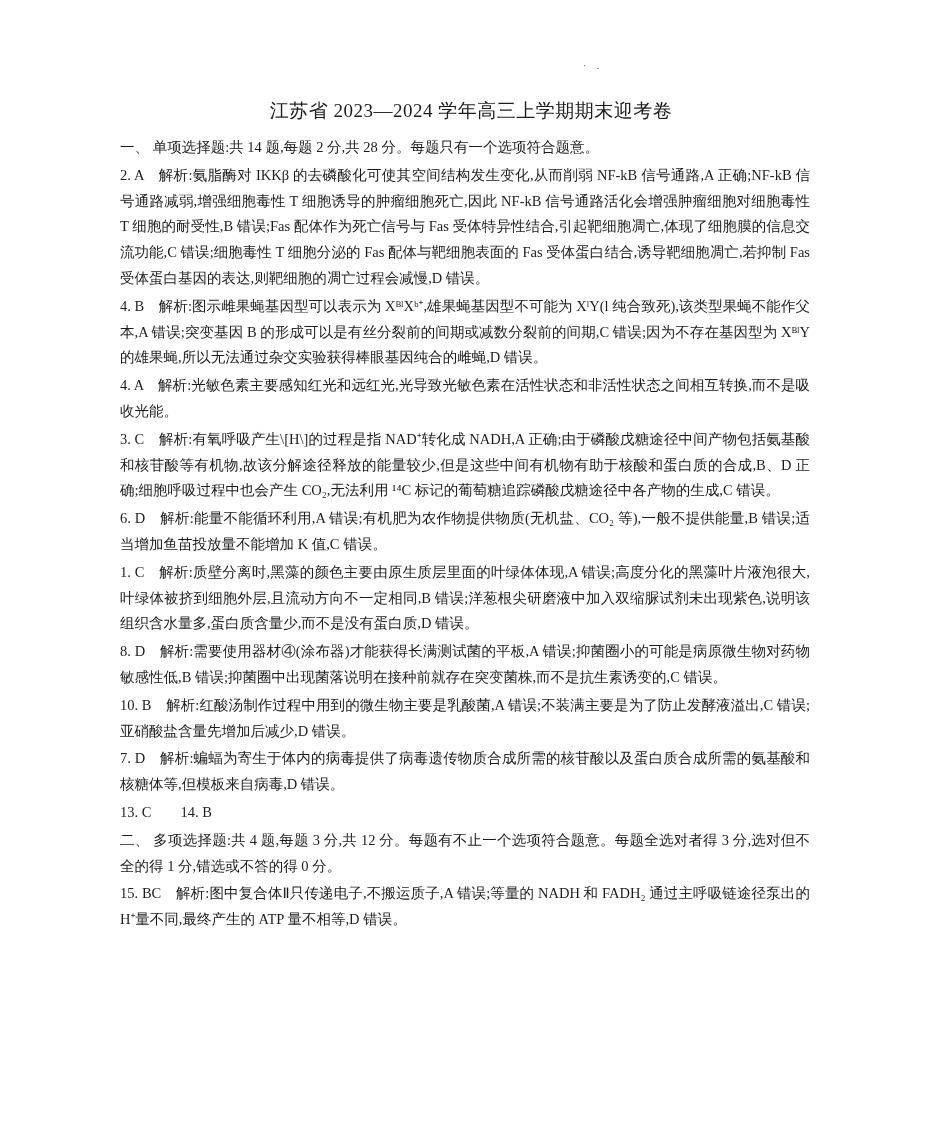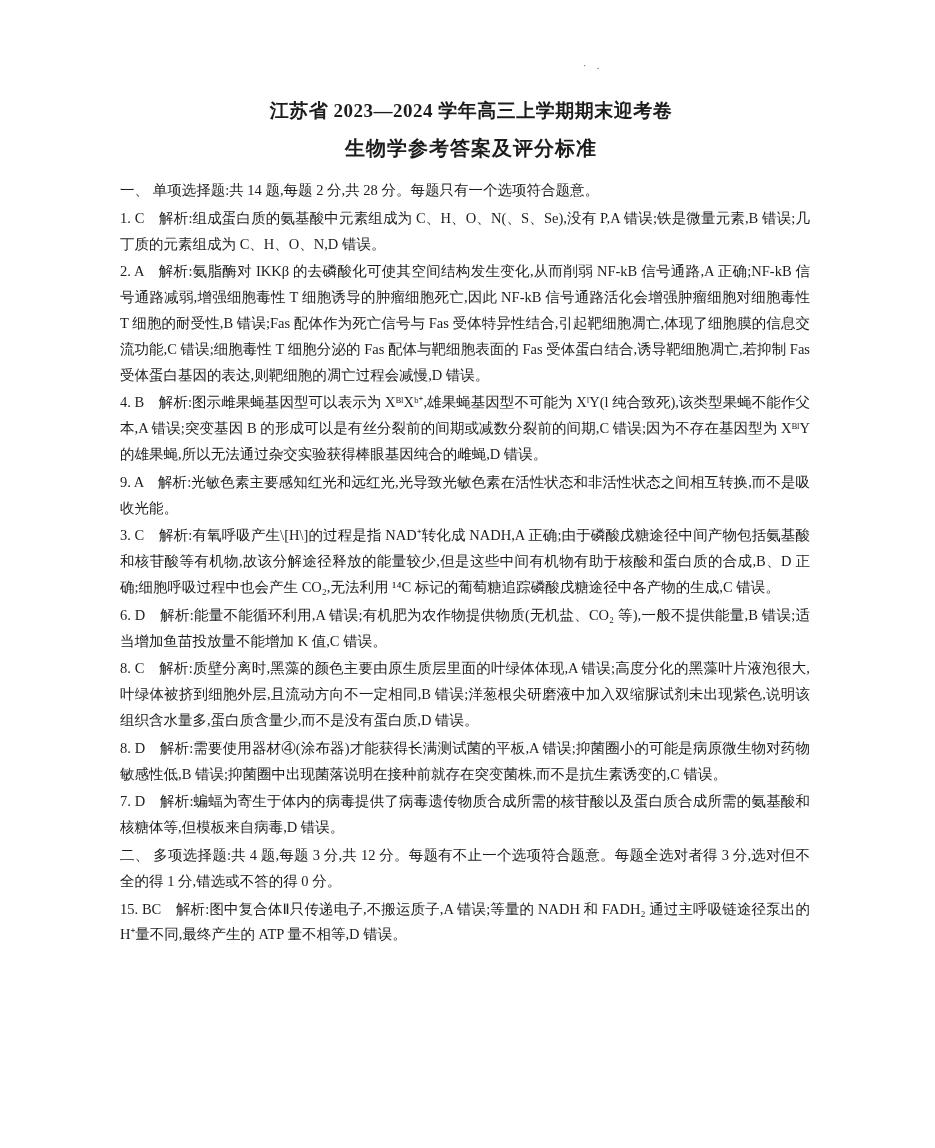--- a/index.html
+++ b/index.html
@@ -29,21 +29,21 @@
     top: 60px;
     left: 583px;
     font-size: 10px;
     color: #555;
     letter-spacing: 4px;
   }
   .title-1 {
     margin: 0 0 11px 0;
     text-align: center;
     font-size: 19px;
-    font-weight: bold;
+    font-weight: normal;
     letter-spacing: 0.5px;
   }
   .title-2 {
     margin: 0 0 16px 0;
     text-align: center;
     font-size: 20px;
     font-weight: bold;
     letter-spacing: 1px;
   }
   .doc-body p.para {
@@ -57,30 +57,30 @@
   }
 </style>
 </head>
 <body>
 
 <div class="page">
 
   <div class="stray">· .</div>
 
   <h1 class="title-1">江苏省 2023—2024 学年高三上学期期末迎考卷</h1>
-  <h2 class="title-2">生物学参考答案及评分标准</h2>
 
   <div class="doc-body">
     <p class="para">一、 单项选择题:共 14 题,每题 2 分,共 28 分。每题只有一个选项符合题意。</p>
-    <p class="para">1. C　解析:组成蛋白质的氨基酸中元素组成为 C、H、O、N(、S、Se),没有 P,A 错误;铁是微量元素,B 错误;几丁质的元素组成为 C、H、O、N,D 错误。</p>
     <p class="para">2. A　解析:氨脂酶对 IKKβ 的去磷酸化可使其空间结构发生变化,从而削弱 NF-kB 信号通路,A 正确;NF-kB 信号通路减弱,增强细胞毒性 T 细胞诱导的肿瘤细胞死亡,因此 NF-kB 信号通路活化会增强肿瘤细胞对细胞毒性 T 细胞的耐受性,B 错误;Fas 配体作为死亡信号与 Fas 受体特异性结合,引起靶细胞凋亡,体现了细胞膜的信息交流功能,C 错误;细胞毒性 T 细胞分泌的 Fas 配体与靶细胞表面的 Fas 受体蛋白结合,诱导靶细胞凋亡,若抑制 Fas 受体蛋白基因的表达,则靶细胞的凋亡过程会减慢,D 错误。</p>
     <p class="para">4. B　解析:图示雌果蝇基因型可以表示为 XᴮˡXᵇ⁺,雄果蝇基因型不可能为 XˡY(l 纯合致死),该类型果蝇不能作父本,A 错误;突变基因 B 的形成可以是有丝分裂前的间期或减数分裂前的间期,C 错误;因为不存在基因型为 XᴮˡY 的雄果蝇,所以无法通过杂交实验获得棒眼基因纯合的雌蝇,D 错误。</p>
-    <p class="para">9. A　解析:光敏色素主要感知红光和远红光,光导致光敏色素在活性状态和非活性状态之间相互转换,而不是吸收光能。</p>
+    <p class="para">4. A　解析:光敏色素主要感知红光和远红光,光导致光敏色素在活性状态和非活性状态之间相互转换,而不是吸收光能。</p>
     <p class="para">3. C　解析:有氧呼吸产生\[H\]的过程是指 NAD⁺转化成 NADH,A 正确;由于磷酸戊糖途径中间产物包括氨基酸和核苷酸等有机物,故该分解途径释放的能量较少,但是这些中间有机物有助于核酸和蛋白质的合成,B、D 正确;细胞呼吸过程中也会产生 CO₂,无法利用 ¹⁴C 标记的葡萄糖追踪磷酸戊糖途径中各产物的生成,C 错误。</p>
     <p class="para">6. D　解析:能量不能循环利用,A 错误;有机肥为农作物提供物质(无机盐、CO₂ 等),一般不提供能量,B 错误;适当增加鱼苗投放量不能增加 K 值,C 错误。</p>
-    <p class="para">8. C　解析:质壁分离时,黑藻的颜色主要由原生质层里面的叶绿体体现,A 错误;高度分化的黑藻叶片液泡很大,叶绿体被挤到细胞外层,且流动方向不一定相同,B 错误;洋葱根尖研磨液中加入双缩脲试剂未出现紫色,说明该组织含水量多,蛋白质含量少,而不是没有蛋白质,D 错误。</p>
+    <p class="para">1. C　解析:质壁分离时,黑藻的颜色主要由原生质层里面的叶绿体体现,A 错误;高度分化的黑藻叶片液泡很大,叶绿体被挤到细胞外层,且流动方向不一定相同,B 错误;洋葱根尖研磨液中加入双缩脲试剂未出现紫色,说明该组织含水量多,蛋白质含量少,而不是没有蛋白质,D 错误。</p>
     <p class="para">8. D　解析:需要使用器材④(涂布器)才能获得长满测试菌的平板,A 错误;抑菌圈小的可能是病原微生物对药物敏感性低,B 错误;抑菌圈中出现菌落说明在接种前就存在突变菌株,而不是抗生素诱变的,C 错误。</p>
+    <p class="para">10. B　解析:红酸汤制作过程中用到的微生物主要是乳酸菌,A 错误;不装满主要是为了防止发酵液溢出,C 错误;亚硝酸盐含量先增加后减少,D 错误。</p>
     <p class="para">7. D　解析:蝙蝠为寄生于体内的病毒提供了病毒遗传物质合成所需的核苷酸以及蛋白质合成所需的氨基酸和核糖体等,但模板来自病毒,D 错误。</p>
+    <p class="para">13. C　　14. B</p>
     <p class="para">二、 多项选择题:共 4 题,每题 3 分,共 12 分。每题有不止一个选项符合题意。每题全选对者得 3 分,选对但不全的得 1 分,错选或不答的得 0 分。</p>
     <p class="para">15. BC　解析:图中复合体Ⅱ只传递电子,不搬运质子,A 错误;等量的 NADH 和 FADH₂ 通过主呼吸链途径泵出的 H⁺量不同,最终产生的 ATP 量不相等,D 错误。</p>
   </div>
 
 </div>
 
 </body></html>

